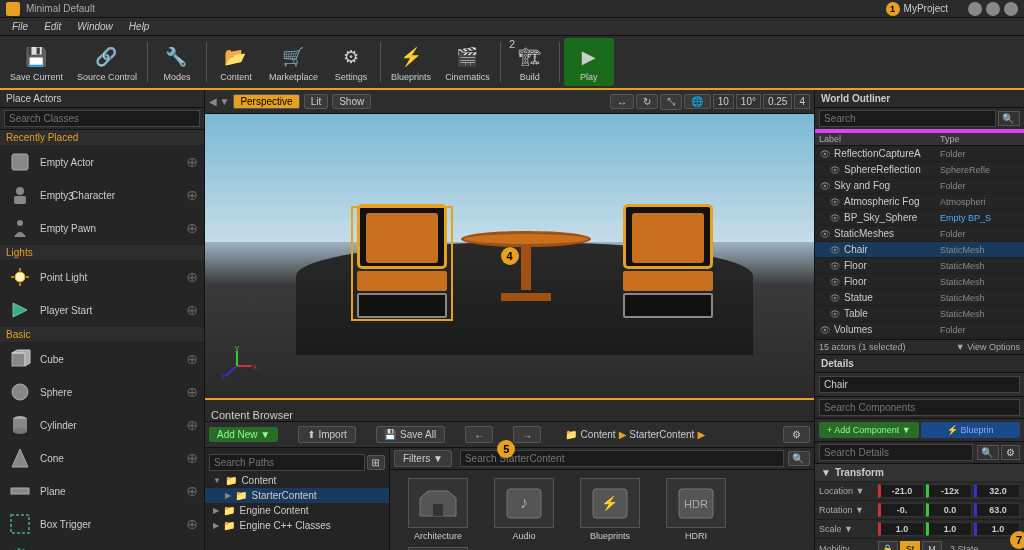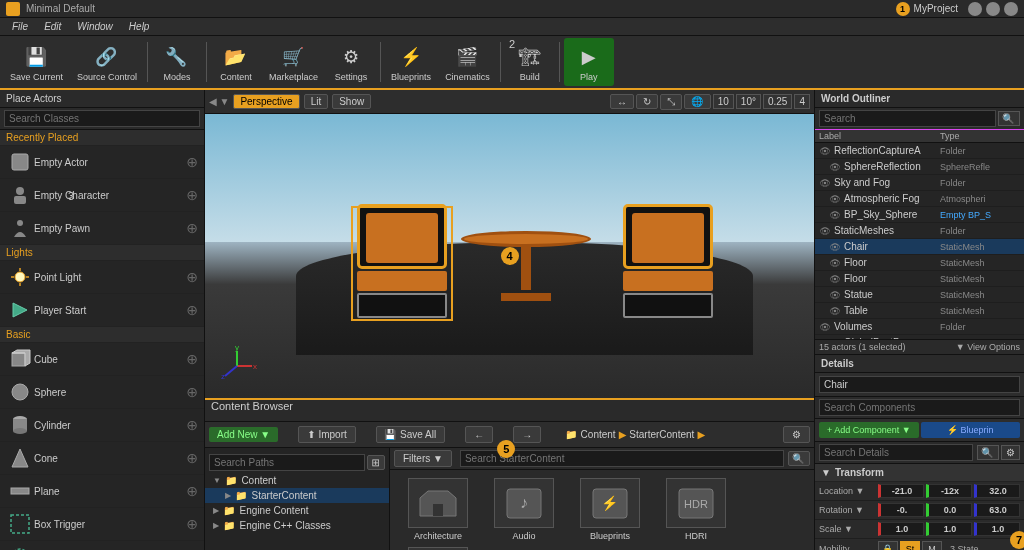--- a/index.html
+++ b/index.html
@@ -7,21 +7,21 @@
 
     
     #titlebar { height: 18px; background: #2a2a2a; display: flex; align-items: center; padding: 0 6px; border-bottom: 1px solid #111; }
     #titlebar .app-icon { width: 14px; height: 14px; background: #e8a020; border-radius: 2px; margin-right: 6px; }
     #titlebar .title { font-size: 10px; color: #aaa; flex: 1; }
     #titlebar .win-controls { display: flex; gap: 4px; }
     #titlebar .win-btn { width: 14px; height: 14px; border-radius: 50%; }
     #titlebar .win-btn.min { background: #888; }
     #titlebar .win-btn.max { background: #888; }
     #titlebar .win-btn.close { background: #888; }
-    #titlebar .project-name { font-size: 10px; color: #ccc; margin-right: 10px; }
+    #titlebar .project-name { font-size: 10px; color: #ccc; margin-right: 20px; }
     #titlebar .numbered-badge { background: #e8a020; color: #000; border-radius: 50%; width: 14px; height: 14px; display: flex; align-items: center; justify-content: center; font-size: 9px; font-weight: bold; margin-right: 4px; }
 
     
     #menubar { height: 18px; background: #2d2d2d; display: flex; align-items: center; padding: 0 4px; border-bottom: 1px solid #111; }
     #menubar .menu-item { padding: 0 8px; font-size: 10px; color: #ccc; cursor: pointer; height: 18px; line-height: 18px; font-style: italic; }
 
     
     #main { display: flex; flex-direction: column; height: 532px; }
     #toolbar { height: 54px; background: #2d2d2d; display: flex; align-items: center; padding: 2px 4px; border-bottom: 2px solid #e8a020; gap: 2px; }
 
@@ -36,37 +36,37 @@
     #place-actors-header { padding: 3px 6px; font-size: 10px; color: #ccc; background: #2a2a2a; border-bottom: 1px solid #111; display: flex; align-items: center; gap: 4px; }
     #search-classes { padding: 2px 4px; display: flex; align-items: center; background: #2a2a2a; border-bottom: 1px solid #111; }
     #search-classes input { flex: 1; background: #1a1a1a; border: 1px solid #444; color: #ccc; padding: 2px 4px; font-size: 10px; }
 
     .actors-list { flex: 1; overflow-y: auto; }
     .actors-list::-webkit-scrollbar { width: 6px; }
     .actors-list::-webkit-scrollbar-track { background: #2a2a2a; }
     .actors-list::-webkit-scrollbar-thumb { background: #555; }
 
     .category-header { padding: 2px 6px; font-size: 10px; color: #e8a020; cursor: pointer; background: #2d2d2d; border-bottom: 1px solid #222; }
-    .actor-item { display: flex; align-items: center; padding: 2px 6px; cursor: pointer; border-bottom: 1px solid #222; }
+    .actor-item { display: flex; align-items: center; padding: 2px 6px; cursor: pointer; gap: 6px; border-bottom: 1px solid #222; }
     .actor-icon { width: 28px; height: 28px; display: flex; align-items: center; justify-content: center; flex-shrink: 0; }
     .actor-label { font-size: 10px; color: #ccc; flex: 1; }
     .actor-add { font-size: 14px; color: #666; }
 
     
     #viewport-area { flex: 1; display: flex; flex-direction: column; overflow: hidden; }
     #viewport { flex: 1; position: relative; background: linear-gradient(180deg, #87CEEB 0%, #c0ddf0 40%, #3a3a3a 60%, #2a2a2a 100%); overflow: hidden; }
     #viewport-toolbar { height: 24px; background: #2d2d2d; display: flex; align-items: center; padding: 0 4px; gap: 4px; border-bottom: 1px solid #111; }
     .vp-btn { background: #3a3a3a; border: 1px solid #555; color: #ccc; padding: 1px 6px; font-size: 10px; cursor: pointer; border-radius: 2px; }
     .vp-btn.active { background: #e8a020; color: #000; }
 
     
     #right-panel { width: 210px; background: #252525; border-left: 1px solid #111; display: flex; flex-direction: column; overflow: hidden; }
     #world-outliner { height: 265px; border-bottom: 1px solid #111; display: flex; flex-direction: column; }
     #world-outliner-header { padding: 3px 6px; background: #2a2a2a; border-bottom: 1px solid #111; font-size: 10px; color: #ccc; font-weight: bold; }
-    #outliner-search { padding: 2px 4px; background: #2a2a2a; border-bottom: 1px solid #d946ef; display: flex; align-items: center; }
+    #outliner-search { padding: 2px 4px; background: #2a2a2a; border-bottom: 4px solid #d946ef; display: flex; align-items: center; }
     #outliner-search input { flex: 1; background: #1a1a1a; border: 1px solid #444; color: #ccc; padding: 2px 4px; font-size: 10px; }
     #outliner-cols { display: flex; padding: 1px 4px; background: #333; border-bottom: 1px solid #111; }
     #outliner-cols span { font-size: 9px; color: #aaa; }
     #outliner-cols .col-label { flex: 1; }
     #outliner-cols .col-type { width: 80px; }
 
     .outliner-items { flex: 1; overflow-y: auto; }
     .outliner-items::-webkit-scrollbar { width: 6px; }
     .outliner-items::-webkit-scrollbar-track { background: #2a2a2a; }
     .outliner-items::-webkit-scrollbar-thumb { background: #555; }
@@ -110,21 +110,21 @@
     .prop-val.blue { border-left: 3px solid #33c; }
 
     .mobility-row { display: flex; align-items: center; padding: 2px 4px; gap: 4px; }
     .mob-label { font-size: 9px; color: #aaa; width: 55px; }
     .mob-icons { display: flex; gap: 2px; }
     .mob-icon { width: 20px; height: 16px; display: flex; align-items: center; justify-content: center; font-size: 9px; background: #333; border: 1px solid #555; cursor: pointer; }
     .mob-icon.active { background: #e8a020; color: #000; border-color: #e8a020; }
 
     
     #content-browser { height: 170px; background: #252525; border-top: 2px solid #e8a020; display: flex; flex-direction: column; }
-    #cb-header { height: 22px; background: #2a2a2a; display: flex; align-items: flex-start; padding: 0 6px; border-bottom: 1px solid #111; gap: 4px; }
+    #cb-header { height: 22px; background: #2a2a2a; display: flex; align-items: flex-end; padding: 0 6px; border-bottom: 1px solid #111; gap: 4px; }
     #cb-toolbar { height: 26px; background: #2d2d2d; display: flex; align-items: center; padding: 0 4px; gap: 20px; border-bottom: 1px solid #111; }
     .cb-btn { padding: 2px 8px; font-size: 10px; cursor: pointer; border: none; border-radius: 2px; }
     .cb-btn.green { background: #2a6b2a; color: #8f8; }
     .cb-btn.default { background: #3a3a3a; color: #ccc; border: 1px solid #555; }
     .cb-path { display: flex; align-items: center; gap: 3px; font-size: 10px; color: #ccc; margin-left: 4px; }
     .cb-path .sep { color: #e8a020; }
 
     #cb-content { flex: 1; display: flex; overflow: hidden; }
     #cb-tree { width: 185px; background: #242424; border-right: 1px solid #111; overflow-y: auto; padding: 4px 0; }
     #cb-tree::-webkit-scrollbar { width: 4px; }

